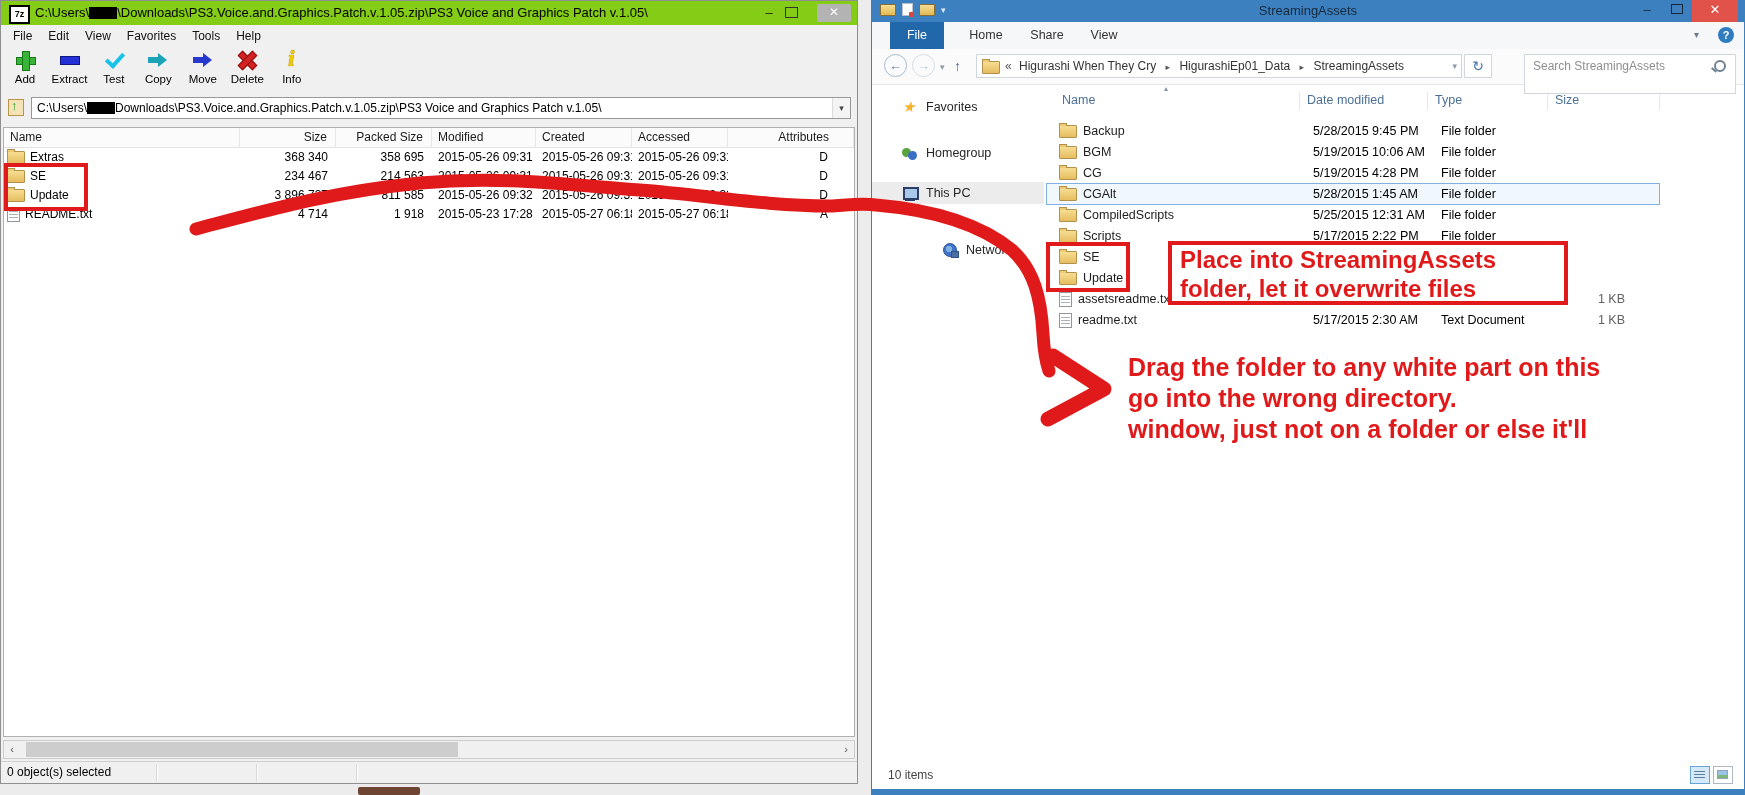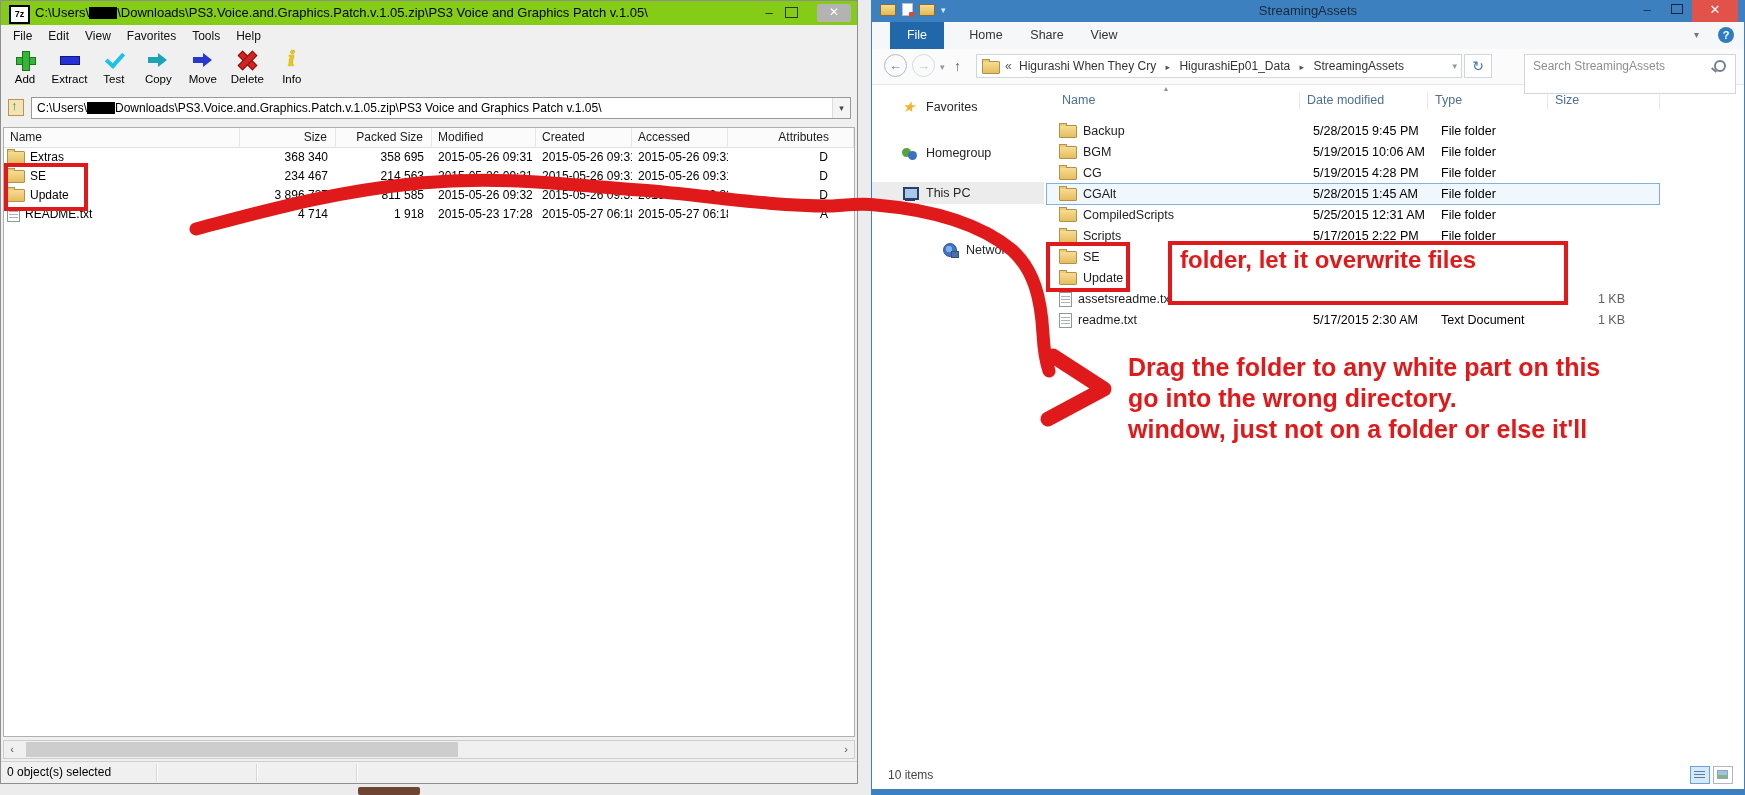--- a/index.html
+++ b/index.html
@@ -440,20 +440,21 @@
     </div>
   </div>
 
   <svg class="annsvg" width="1745" height="795" viewBox="0 0 1745 795">
     <path d="M196,229 C268,210 330,192 420,183 C500,176 560,184 640,190 C705,195 765,206 830,206 C848,205 862,203 876,205 C935,210 980,224 1012,250 C1034,270 1041,298 1043,334 C1044,352 1046,362 1049,371" fill="none" stroke="#e01a1a" stroke-width="13" stroke-linecap="round"></path>
     <path d="M1053,356 L1104,389 L1048,419" fill="none" stroke="#e01a1a" stroke-width="15" stroke-linecap="round" stroke-linejoin="round"></path>
   </svg>
   <div class="annbox bx1"></div>
   <div class="annbox bx2"></div>
   <div class="annbox notebox">
+    <div class="ln">Place into StreamingAssets</div>
     <div class="ln">folder, let it overwrite files</div>
   </div>
   <div class="dragnote">
     <div class="ln">Drag the folder to any white part on this</div>
     <div class="ln">go into the wrong directory.</div>
     <div class="ln">window, just not on a folder or else it'll</div>
   </div>
   <div class="artifact"></div>
 </div>
 

